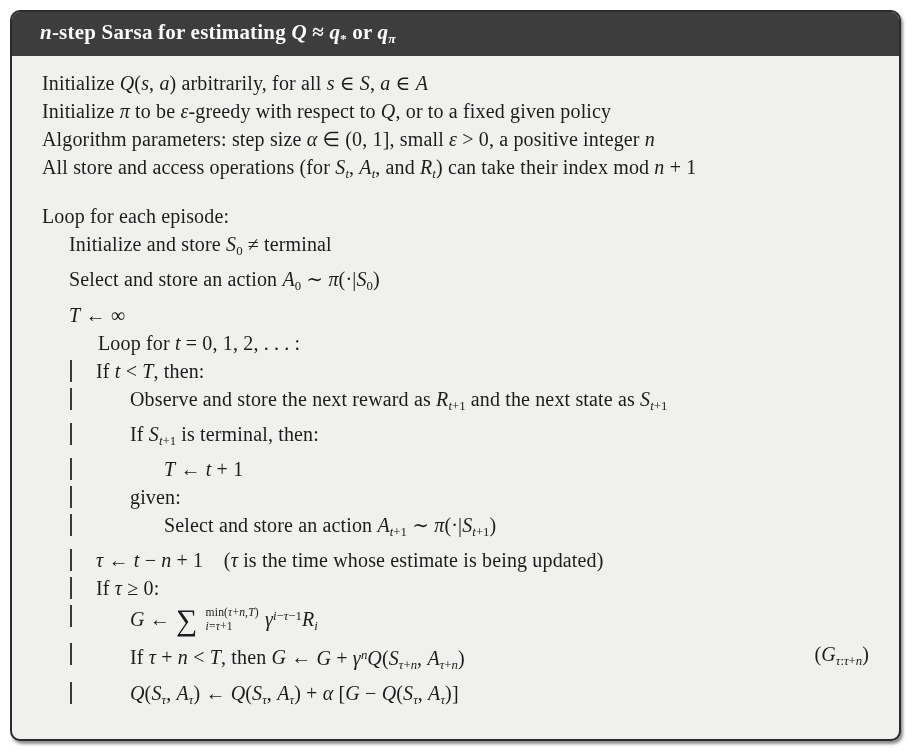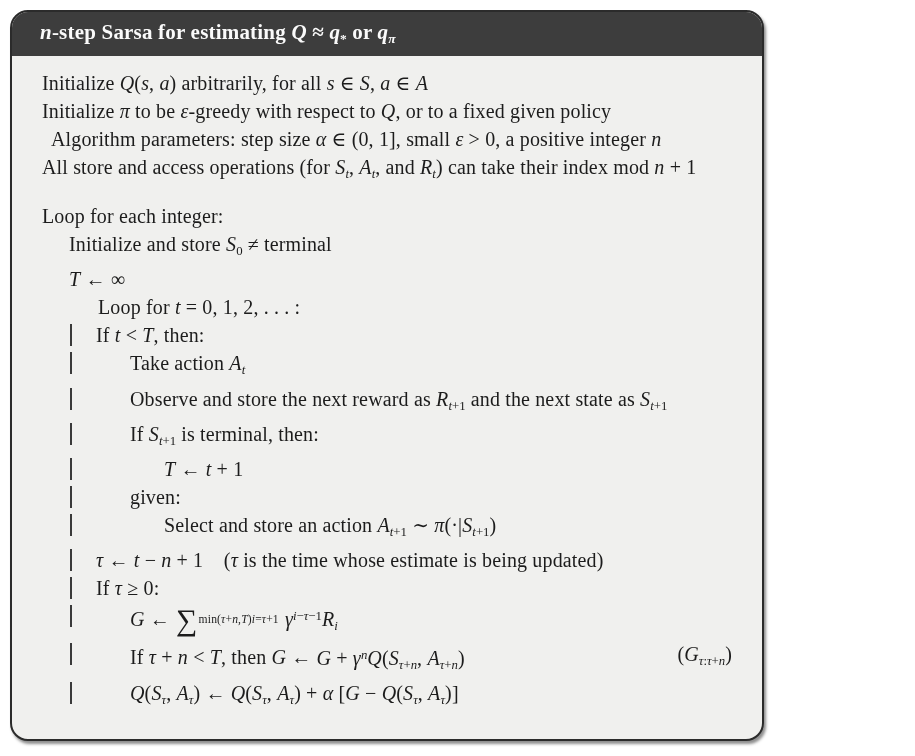--- a/index.html
+++ b/index.html
@@ -5,22 +5,22 @@
   :root{
     --header-bg:#3d3d3d; --header-text:#fafafa; --body-bg:#f0f0ee;
     --border:#2b2b2b; --text:#1c1c1c; --bar:#3a3a3a;
   }
   html,body{margin:0;padding:0;}
   body{
     width:915px;height:756px;background:#ffffff;overflow:hidden;
     font-family:"Liberation Serif","DejaVu Serif",serif;color:var(--text);
   }
   .algo-box{
-    position:absolute;left:10px;top:10px;width:754px;height:731px;
-    border:2px solid var(--border);border-radius:18px;background:var(--body-bg);
+    position:absolute;left:10px;top:10px;width:891px;height:731px;
+    border:2px solid var(--border);border-radius:10px;background:var(--body-bg);
     box-shadow:2px 3px 3px rgba(50,50,50,0.55);overflow:hidden;box-sizing:border-box;
   }
   .algo-header{
     background:var(--header-bg);color:var(--header-text);
     padding:8px 20px 9px 28px;font-size:21px;font-weight:bold;letter-spacing:0.2px;
   }
   .algo-body{
     padding:13px 14px 10px 0;font-size:20px;letter-spacing:0.15px;
   }
   .pline{
@@ -31,41 +31,41 @@
     position:absolute;left:58px;top:3px;width:1.5px;height:22px;background:var(--bar);
   }
   .rlabel{position:absolute;right:16px;top:0;}
   .math{white-space:pre-wrap;}
   .mi{font-style:italic;}
   .cal{font-style:italic;}
   .msub{font-size:0.64em;vertical-align:-0.32em;letter-spacing:0;}
   .msup{font-size:0.64em;vertical-align:0.5em;letter-spacing:0;}
   .bigop{display:inline-flex;align-items:center;vertical-align:middle;margin:0 1px;transform:translateY(-2px);}
   .sigma{font-size:1.5em;line-height:0.85;}
-  .lims{display:inline-flex;flex-direction:row;font-size:0.58em;line-height:1.2;margin-left:1px;align-items:flex-end;}
+  .lims{display:inline-flex;flex-direction:column;font-size:0.58em;line-height:1.2;margin-left:8px;}
   .lim{display:block;}
 </style>
 </head>
 <body>
 
 <div class="algo-box">
   <div class="algo-header">
     <span id="algo-title"><span class="math"><span class="mi">n</span></span>-step Sarsa for estimating <span class="math"><span class="mi">Q</span></span> ≈ <span class="math"><span class="mi">q</span><span class="msub"><span>*</span></span></span> or <span class="math"><span class="mi">q</span><span class="msub"><span class="mi">π</span></span></span></span>
   </div>
   <div class="algo-body" id="algo-body">
       <div class="pline" style="padding-left: 30px;"><span>Initialize <span class="math"><span class="mi">Q</span><span>(</span><span class="mi">s</span><span>, </span><span class="mi">a</span><span>)</span></span> arbitrarily, for all <span class="math"><span class="mi">s</span><span> ∈ </span><span class="cal">S</span><span>, </span><span class="mi">a</span><span> ∈ </span><span class="cal">A</span></span></span></div>
       <div class="pline" style="padding-left: 30px;"><span>Initialize <span class="math"><span class="mi">π</span></span> to be <span class="math"><span class="mi">ε</span></span>-greedy with respect to <span class="math"><span class="mi">Q</span></span>, or to a fixed given policy</span></div>
-      <div class="pline" style="padding-left: 39px;"><span>Algorithm parameters: step size <span class="math"><span class="mi">α</span></span> ∈ (0, 1], small <span class="math"><span class="mi">ε</span></span> &gt; 0, a positive integer <span class="math"><span class="mi">n</span></span></span></div>
+      <div class="pline" style="padding-left: 30px; font-family: Liberation Serif, serif;"><span>Algorithm parameters: step size <span class="math"><span class="mi">α</span></span> ∈ (0, 1], small <span class="math"><span class="mi">ε</span></span> &gt; 0, a positive integer <span class="math"><span class="mi">n</span></span></span></div>
       <div class="pline" style="padding-left: 30px;"><span>All store and access operations (for <span class="math"><span class="mi">S</span><span class="msub"><span class="mi">t</span></span></span>, <span class="math"><span class="mi">A</span><span class="msub"><span class="mi">t</span></span></span>, and <span class="math"><span class="mi">R</span><span class="msub"><span class="mi">t</span></span></span>) can take their index mod <span class="math"><span class="mi">n</span></span> + 1</span></div>
-      <div class="pline gap-before" style="padding-left: 30px;"><span>Loop for each integer:</span></div>
+      <div class="pline gap-before" style="padding-left: 30px;"><span>Loop for each episode:</span></div>
       <div class="pline" style="padding-left: 57px;"><span>Initialize and store <span class="math"><span class="mi">S</span><span class="msub"><span>0</span></span></span> ≠ terminal</span></div>
+      <div class="pline" style="padding-left: 57px;"><span>Select and store an action <span class="math"><span class="mi">A</span><span class="msub"><span>0</span></span><span> ∼ </span><span class="mi">π</span><span>(·|</span><span class="mi">S</span><span class="msub"><span>0</span></span><span>)</span></span></span></div>
       <div class="pline" style="padding-left: 57px;"><span><span class="math"><span class="mi">T</span></span> ← ∞</span></div>
       <div class="pline" style="padding-left: 86px;"><span>Loop for <span class="math"><span class="mi">t</span></span> = 0, 1, 2, . . . :</span></div>
       <div class="pline" style="padding-left: 84px;"><span class="pbar"></span><span>If <span class="math"><span class="mi">t</span><span> &lt; </span><span class="mi">T</span></span>, then:</span></div>
-      <div class="pline" style="padding-left: 118px;"><span class="pbar"></span><span>Take action <span class="math"><span class="mi">A</span><span class="msub"><span class="mi">t</span></span></span></span></div>
       <div class="pline" style="padding-left: 118px;"><span class="pbar"></span><span>Observe and store the next reward as <span class="math"><span class="mi">R</span><span class="msub"><span class="mi">t</span><span>+1</span></span></span> and the next state as <span class="math"><span class="mi">S</span><span class="msub"><span class="mi">t</span><span>+1</span></span></span></span></div>
       <div class="pline" style="padding-left: 118px;"><span class="pbar"></span><span>If <span class="math"><span class="mi">S</span><span class="msub"><span class="mi">t</span><span>+1</span></span></span> is terminal, then:</span></div>
       <div class="pline" style="padding-left: 152px;"><span class="pbar"></span><span><span class="math"><span class="mi">T</span></span> ← <span class="math"><span class="mi">t</span></span> + 1</span></div>
       <div class="pline" style="padding-left: 118px;"><span class="pbar"></span><span>given:</span></div>
       <div class="pline" style="padding-left: 152px;"><span class="pbar"></span><span>Select and store an action <span class="math"><span class="mi">A</span><span class="msub"><span class="mi">t</span><span>+1</span></span><span> ∼ </span><span class="mi">π</span><span>(·|</span><span class="mi">S</span><span class="msub"><span class="mi">t</span><span>+1</span></span><span>)</span></span></span></div>
       <div class="pline" style="padding-left: 84px;"><span class="pbar"></span><span><span class="math"><span class="mi">τ</span></span> ← <span class="math"><span class="mi">t</span></span> − <span class="math"><span class="mi">n</span></span> + 1    (<span class="math"><span class="mi">τ</span></span> is the time whose estimate is being updated)</span></div>
       <div class="pline" style="padding-left: 84px;"><span class="pbar"></span><span>If <span class="math"><span class="mi">τ</span></span> ≥ 0:</span></div>
       <div class="pline" style="padding-left: 118px;"><span class="pbar"></span><span><span class="math"><span class="mi">G</span></span> ← <span class="math"><span class="bigop"><span class="sigma">∑</span><span class="lims"><span class="lim"><span>min</span><span>(</span><span class="mi">τ</span><span>+</span><span class="mi">n</span><span>,</span><span class="mi">T</span><span>)</span></span><span class="lim"><span class="mi">i</span><span>=</span><span class="mi">τ</span><span>+1</span></span></span></span><span> </span><span class="mi">γ</span><span class="msup"><span class="mi">i</span><span>−</span><span class="mi">τ</span><span>−1</span></span><span class="mi">R</span><span class="msub"><span class="mi">i</span></span></span></span></div>
       <div class="pline" style="padding-left: 118px;"><span class="pbar"></span><span>If <span class="math"><span class="mi">τ</span><span> + </span><span class="mi">n</span><span> &lt; </span><span class="mi">T</span></span>, then <span class="math"><span class="mi">G</span></span> ← <span class="math"><span class="mi">G</span><span> + </span><span class="mi">γ</span><span class="msup"><span class="mi">n</span></span><span class="mi">Q</span><span>(</span><span class="mi">S</span><span class="msub"><span class="mi">τ</span><span>+</span><span class="mi">n</span></span><span>, </span><span class="mi">A</span><span class="msub"><span class="mi">τ</span><span>+</span><span class="mi">n</span></span><span>)</span></span></span><span class="rlabel">(<span class="math"><span class="mi">G</span><span class="msub"><span class="mi">τ</span><span>:</span><span class="mi">τ</span><span>+</span><span class="mi">n</span></span></span>)</span></div>
       <div class="pline" style="padding-left: 118px;"><span class="pbar"></span><span><span class="math"><span class="mi">Q</span><span>(</span><span class="mi">S</span><span class="msub"><span class="mi">τ</span></span><span>, </span><span class="mi">A</span><span class="msub"><span class="mi">τ</span></span><span>) ← </span><span class="mi">Q</span><span>(</span><span class="mi">S</span><span class="msub"><span class="mi">τ</span></span><span>, </span><span class="mi">A</span><span class="msub"><span class="mi">τ</span></span><span>) + </span><span class="mi">α</span><span> [</span><span class="mi">G</span><span> − </span><span class="mi">Q</span><span>(</span><span class="mi">S</span><span class="msub"><span class="mi">τ</span></span><span>, </span><span class="mi">A</span><span class="msub"><span class="mi">τ</span></span><span>)]</span></span></span></div>

